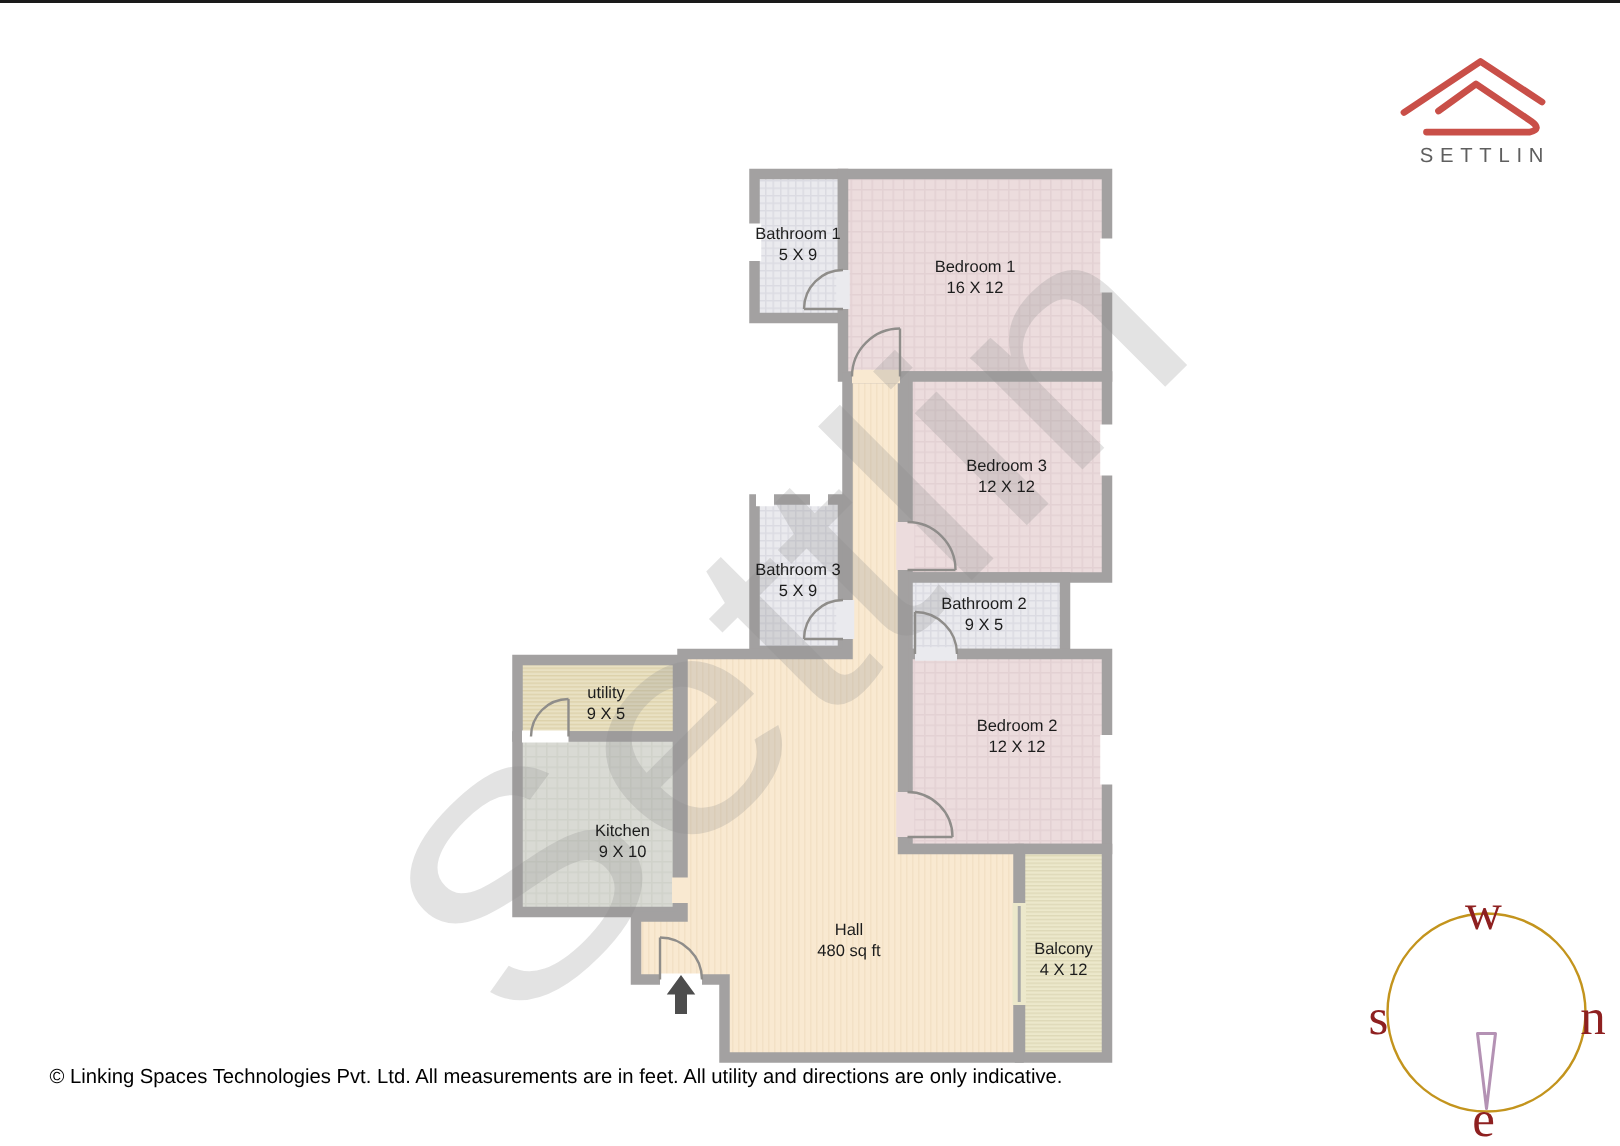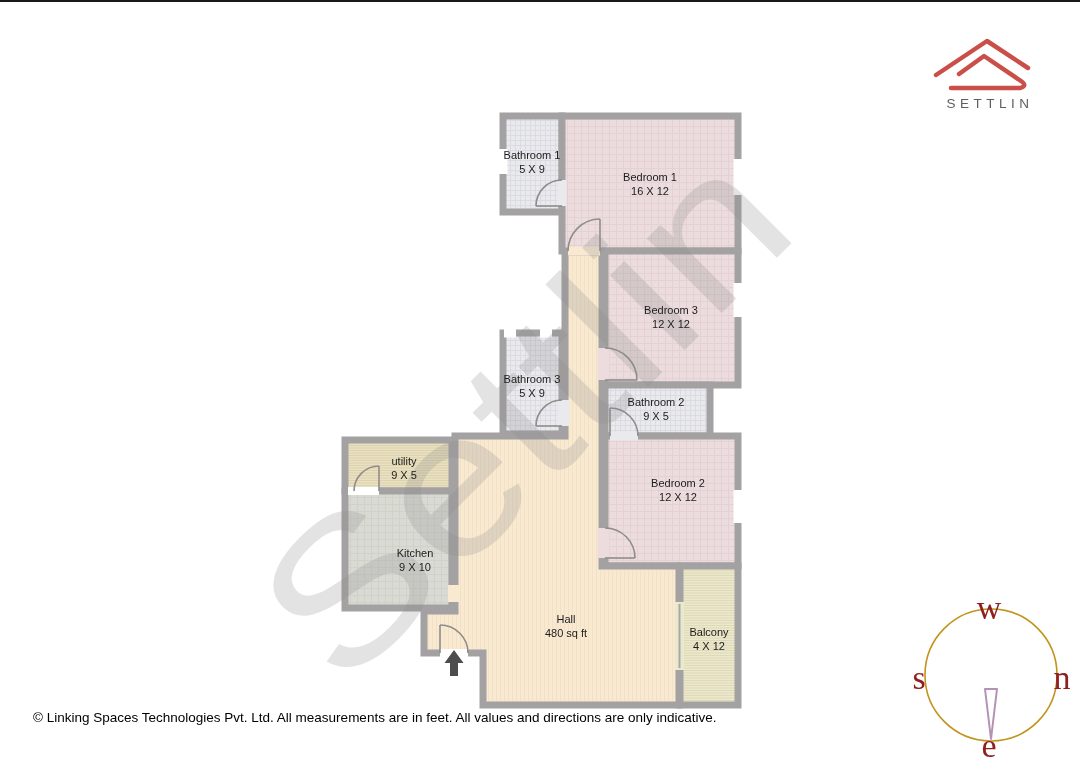--- a/index.html
+++ b/index.html
@@ -141,15 +141,15 @@
   <g>
     <circle cx="991" cy="675" r="66" fill="none" stroke="#c3941d" stroke-width="1.6"></circle>
     <polygon points="985,689 997,689 991,739" fill="#ffffff" stroke="#b492b4" stroke-width="2" stroke-linejoin="round"></polygon>
     <text class="compass-letter" x="989" y="619">w</text>
     <text class="compass-letter" x="919" y="689">s</text>
     <text class="compass-letter" x="1062" y="689">n</text>
     <text class="compass-letter" x="989" y="757">e</text>
   </g>
 </svg>
 
-<div class="copyright">© Linking Spaces Technologies Pvt. Ltd. All measurements are in feet. All values and directions are only indicative.</div>
+<div class="copyright">© Linking Spaces Technologies Pvt. Ltd. All measurements are in feet. All utility and directions are only indicative.</div>
 
 </div>
 
 </body></html>

